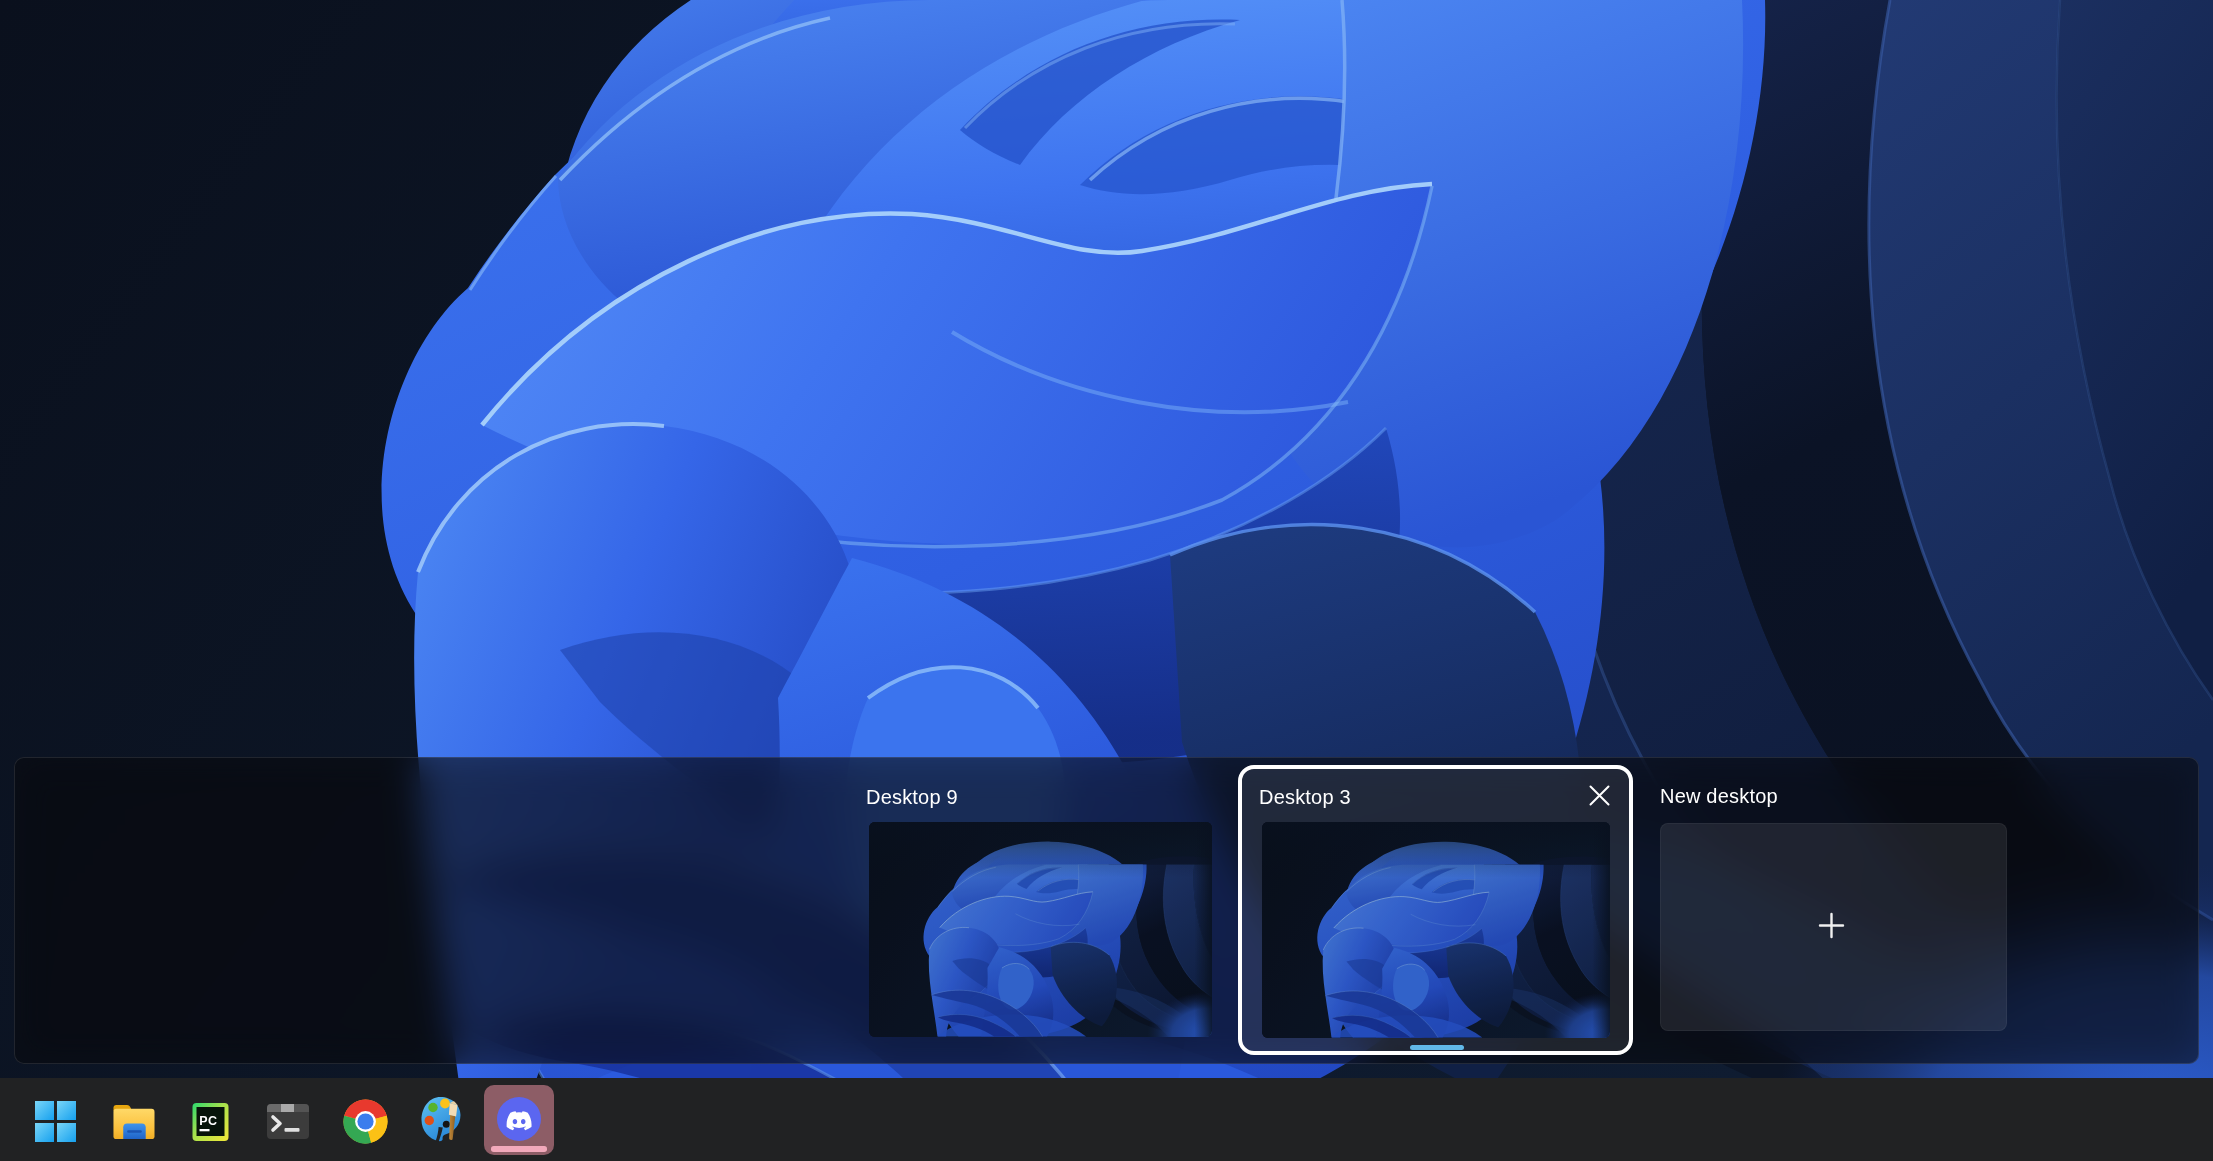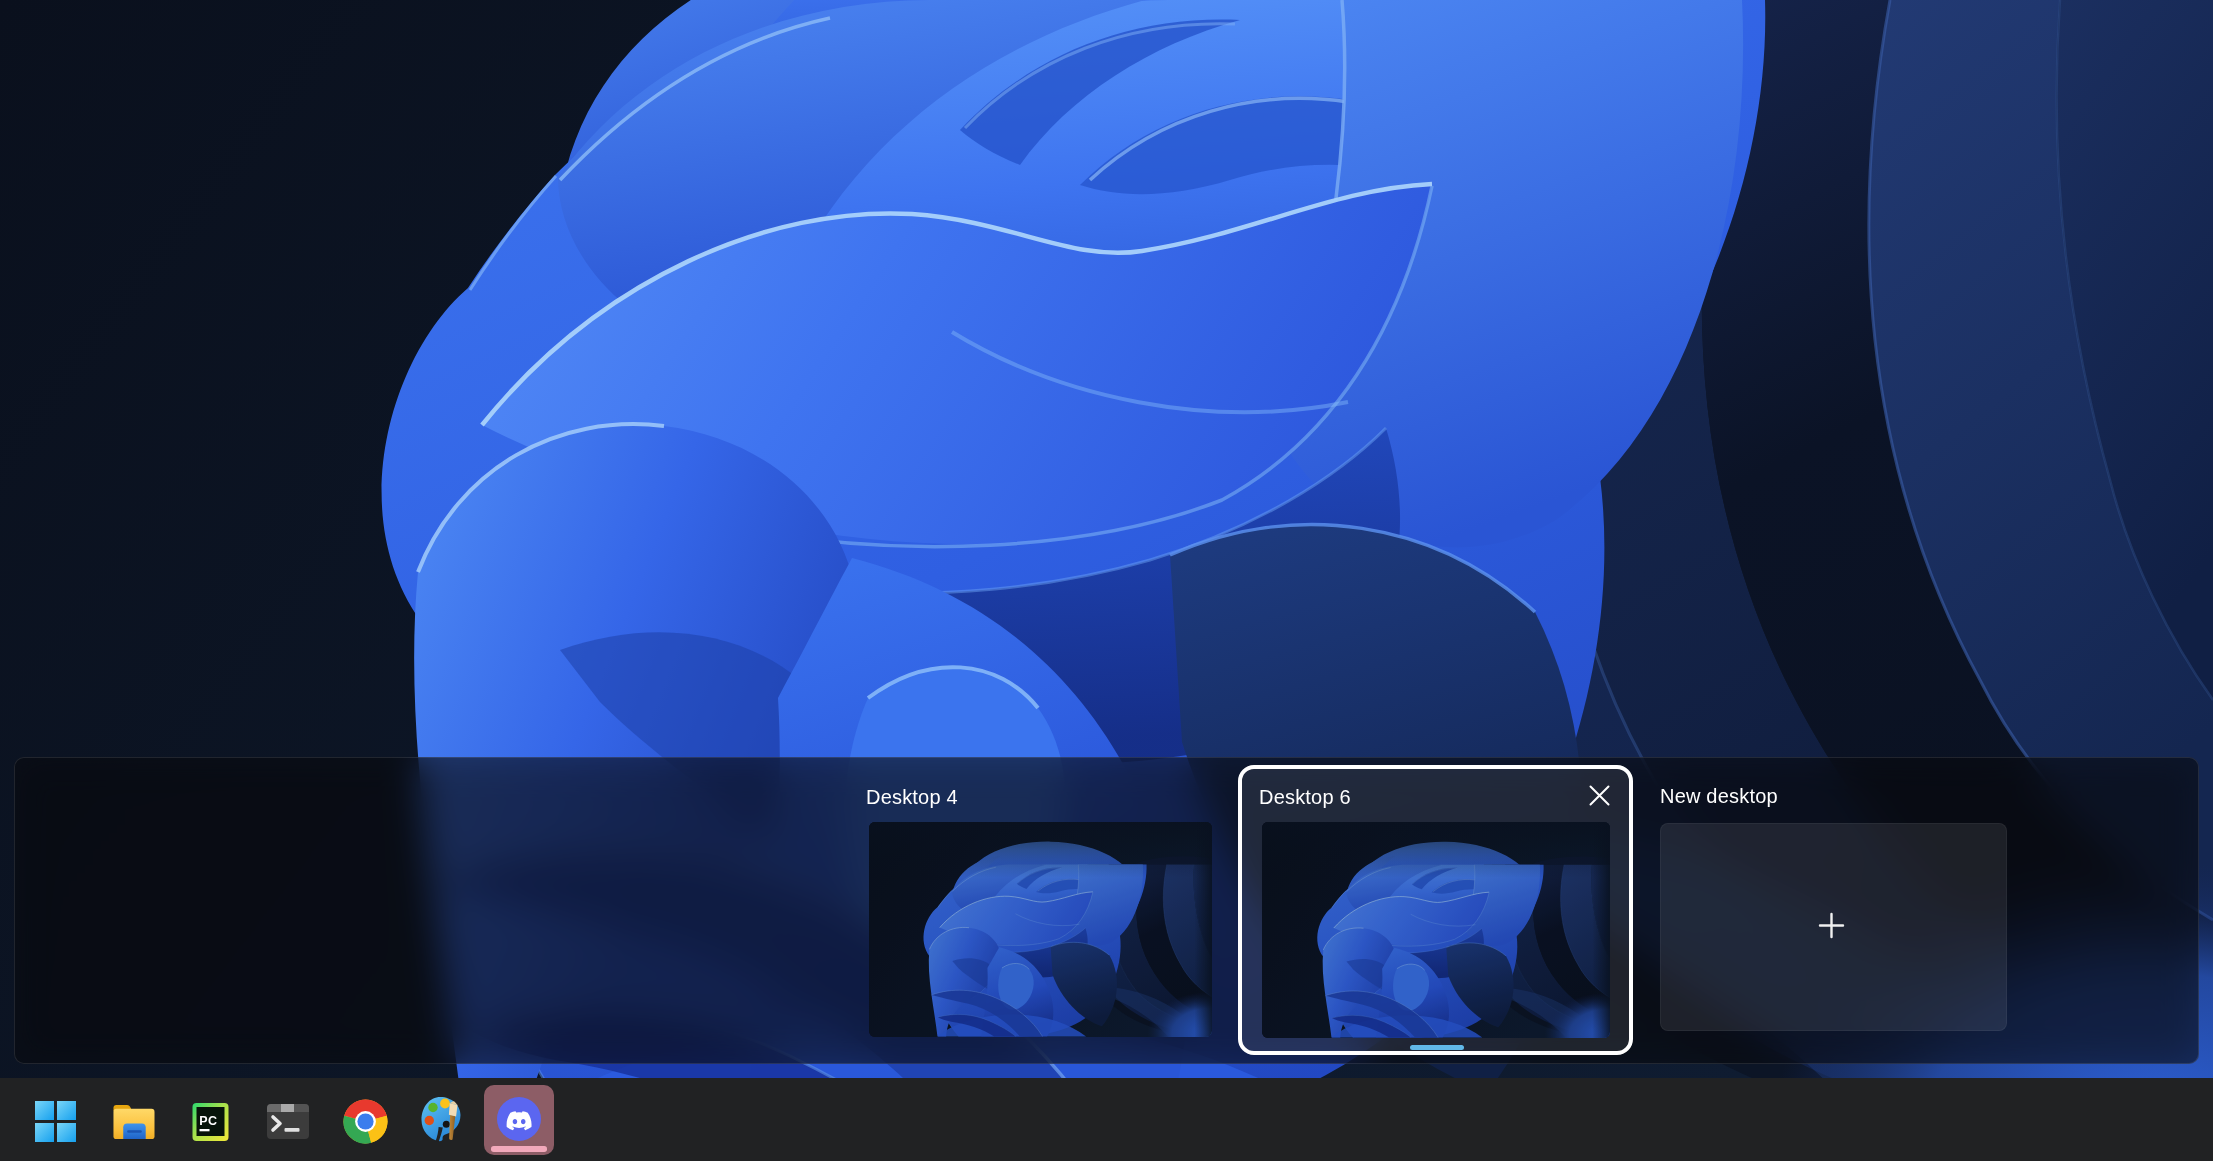--- a/index.html
+++ b/index.html
@@ -25,35 +25,35 @@
 <body>
 <div id="stage">
   <div class="wallwrap">
     <svg width="2213" height="1161" viewBox="0 0 2213 1161">
       <use href="#wall"></use>
     </svg>
   </div>
 
   <div id="panel"></div>
 
-  <div class="dlabel" style="left:866px;top:786px;">Desktop 4</div>
+  <div class="dlabel" style="left:866px;top:786px;">Desktop 9</div>
   <div class="thumb" style="left:869px;top:822px;width:343px;height:215px;">
     <svg width="343" height="215" viewBox="0 0 2213 1161" preserveAspectRatio="none">
         <use href="#wallbg"></use>
         <g transform="translate(-45,230) scale(1.04,0.80)">
           <use href="#bloom"></use>
         </g>
         <rect width="2213" height="300" fill="url(#thumbFade)"></rect>
         <rect x="2100" width="113" height="1161" fill="url(#thumbFadeR)"></rect>
       </svg>
     <div class="tint"></div>
   </div>
 
   <div id="sel"></div>
-  <div class="dlabel" style="left:1259px;top:786px;">Desktop 6</div>
+  <div class="dlabel" style="left:1259px;top:786px;">Desktop 3</div>
   <svg class="ic" style="left:1589px;top:785px;" width="21" height="21" viewBox="0 0 21 21">
     <path d="M1.5 1.5 L19.5 19.5 M19.5 1.5 L1.5 19.5" stroke="#ffffff" stroke-width="2" stroke-linecap="round"></path>
   </svg>
   <div class="thumb" style="left:1262px;top:822px;width:348px;height:216px;">
     <svg width="348" height="216" viewBox="0 0 2213 1161" preserveAspectRatio="none">
         <use href="#wallbg"></use>
         <g transform="translate(-45,230) scale(1.04,0.80)">
           <use href="#bloom"></use>
         </g>
         <rect width="2213" height="300" fill="url(#thumbFade)"></rect>

